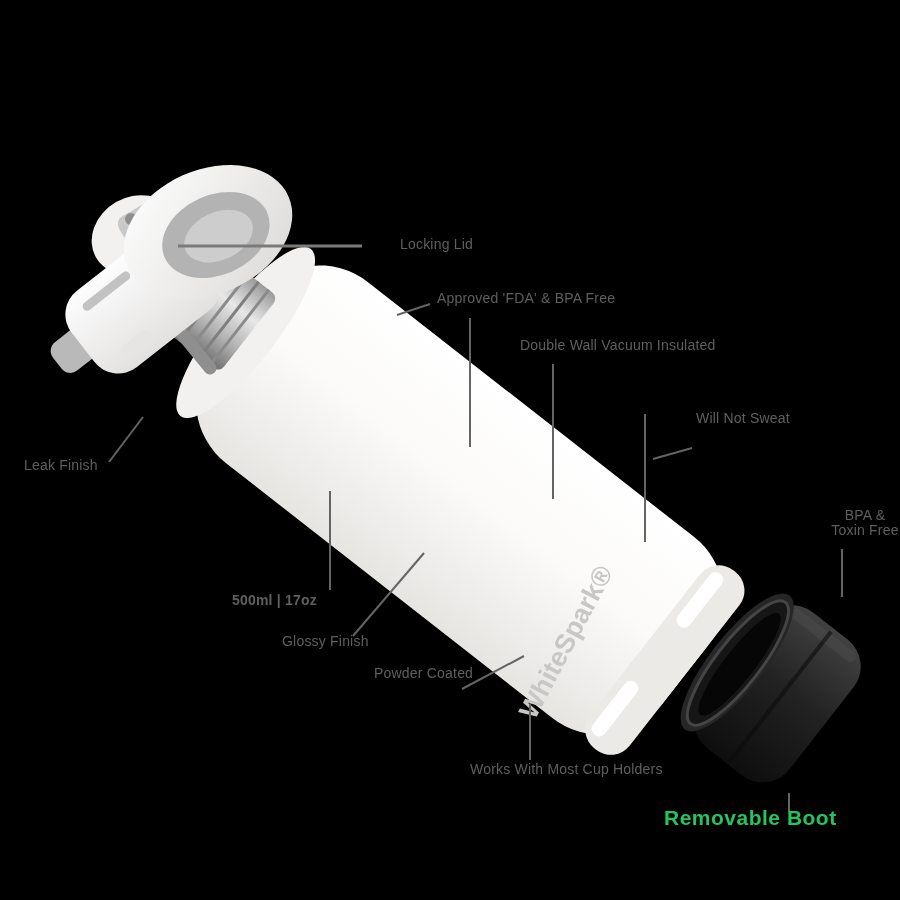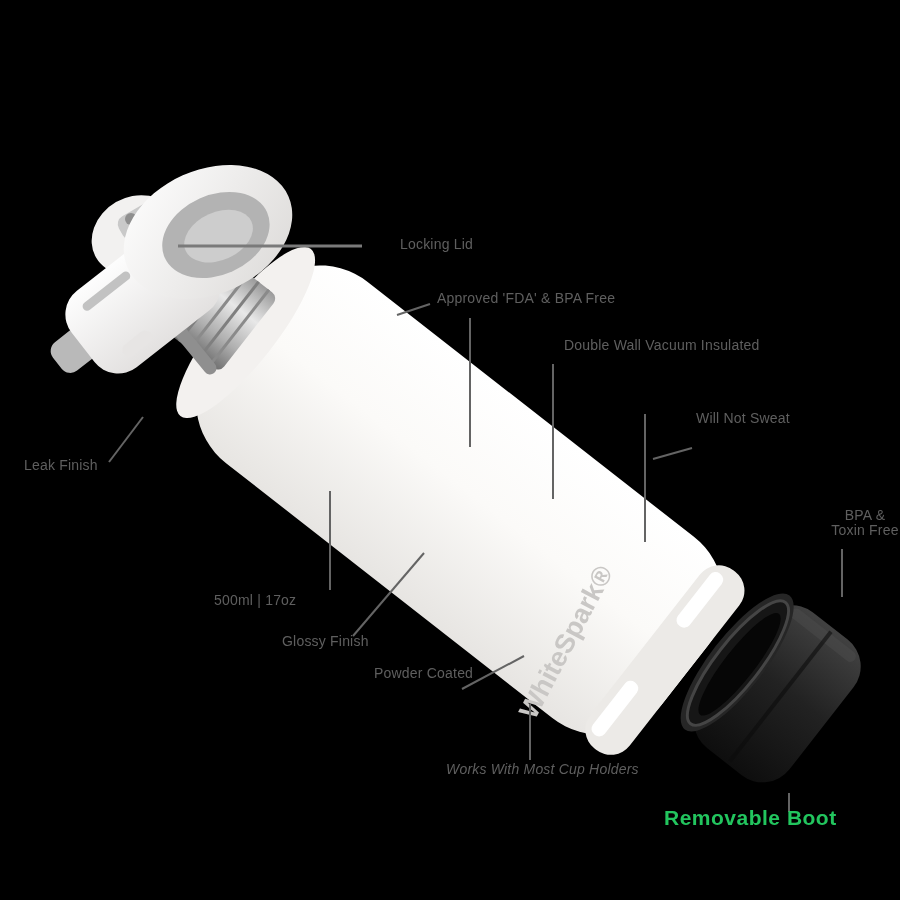--- a/index.html
+++ b/index.html
@@ -4,29 +4,29 @@
 <style>
   html,body{margin:0;padding:0;background:#000;}
   .scene{position:relative;width:900px;height:900px;background:#000;overflow:hidden;
          font-family:"Liberation Sans", sans-serif;}
   .scene svg{position:absolute;left:0;top:0;}
   .label{position:absolute;color:#5f5f5f;font-size:14px;line-height:15px;white-space:nowrap;
          letter-spacing:.2px;}
   .label.two-line{text-align:center;}
   #lbl-locking-lid{left:400px;top:237px;}
   #lbl-fda{left:437px;top:291px;}
-  #lbl-insulated{left:520px;top:338px;margin-left:44px;}
+  #lbl-insulated{left:520px;top:338px;}
   #lbl-steel{left:616px;top:389px;font-size:12.5px;}
   #lbl-sweat{left:696px;top:411px;text-align:right;}
   #lbl-leakproof{left:24px;top:458px;}
   #lbl-bpa{left:822px;top:508px;width:86px;}
-  #lbl-capacity{left:214px;top:593px;}
+  #lbl-capacity{left:232px;top:593px;font-weight:bold;}
   #lbl-gloss{left:282px;top:634px;}
   #lbl-powder{left:374px;top:666px;}
-  #lbl-cupholder{left:446px;top:762px;font-style:italic;}
+  #lbl-cupholder{left:470px;top:762px;}
   #lbl-boot{left:664px;top:810px;color:#22c55e;font-size:21px;font-weight:600;letter-spacing:.5px;}
 </style>
 </head>
 <body>
 
 <div class="scene">
 
   <svg width="900" height="900" viewBox="0 0 900 900">
     <defs>
       <linearGradient id="bodyGrad" x1="0" y1="0" x2="0" y2="1">

